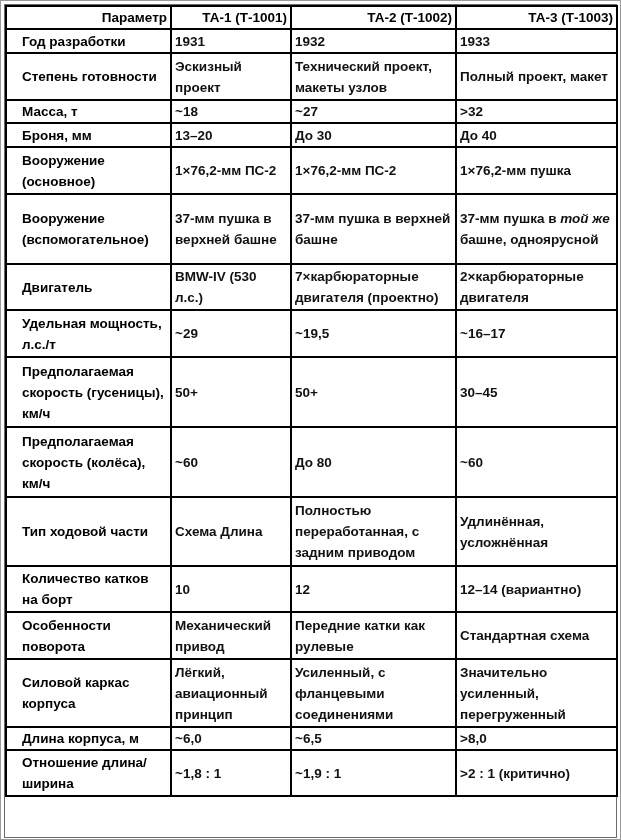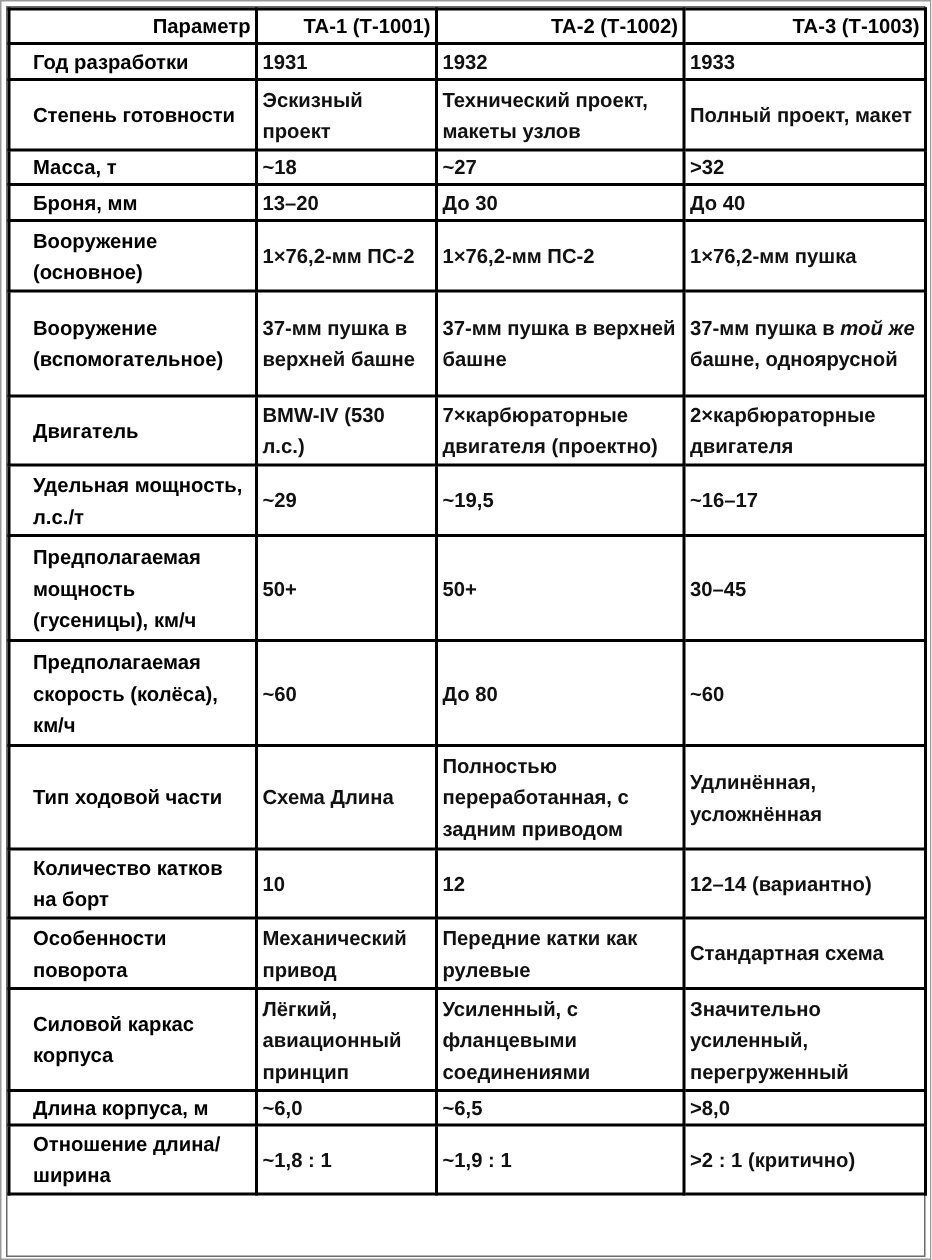--- a/index.html
+++ b/index.html
@@ -135,21 +135,21 @@
       <td class="val">7×карбюраторные двигателя (проектно)</td>
       <td class="val">2×карбюраторные двигателя</td>
     </tr>
     <tr style="height:47px">
       <td class="param">Удельная мощность, л.с./т</td>
       <td class="val">~29</td>
       <td class="val">~19,5</td>
       <td class="val">~16–17</td>
     </tr>
     <tr style="height:70px">
-      <td class="param">Предполагаемая мощность (гусеницы), км/ч</td>
+      <td class="param">Предполагаемая скорость (гусеницы), км/ч</td>
       <td class="val">50+</td>
       <td class="val">50+</td>
       <td class="val">30–45</td>
     </tr>
     <tr style="height:70px">
       <td class="param">Предполагаемая скорость (колёса), км/ч</td>
       <td class="val">~60</td>
       <td class="val">До 80</td>
       <td class="val">~60</td>
     </tr>

